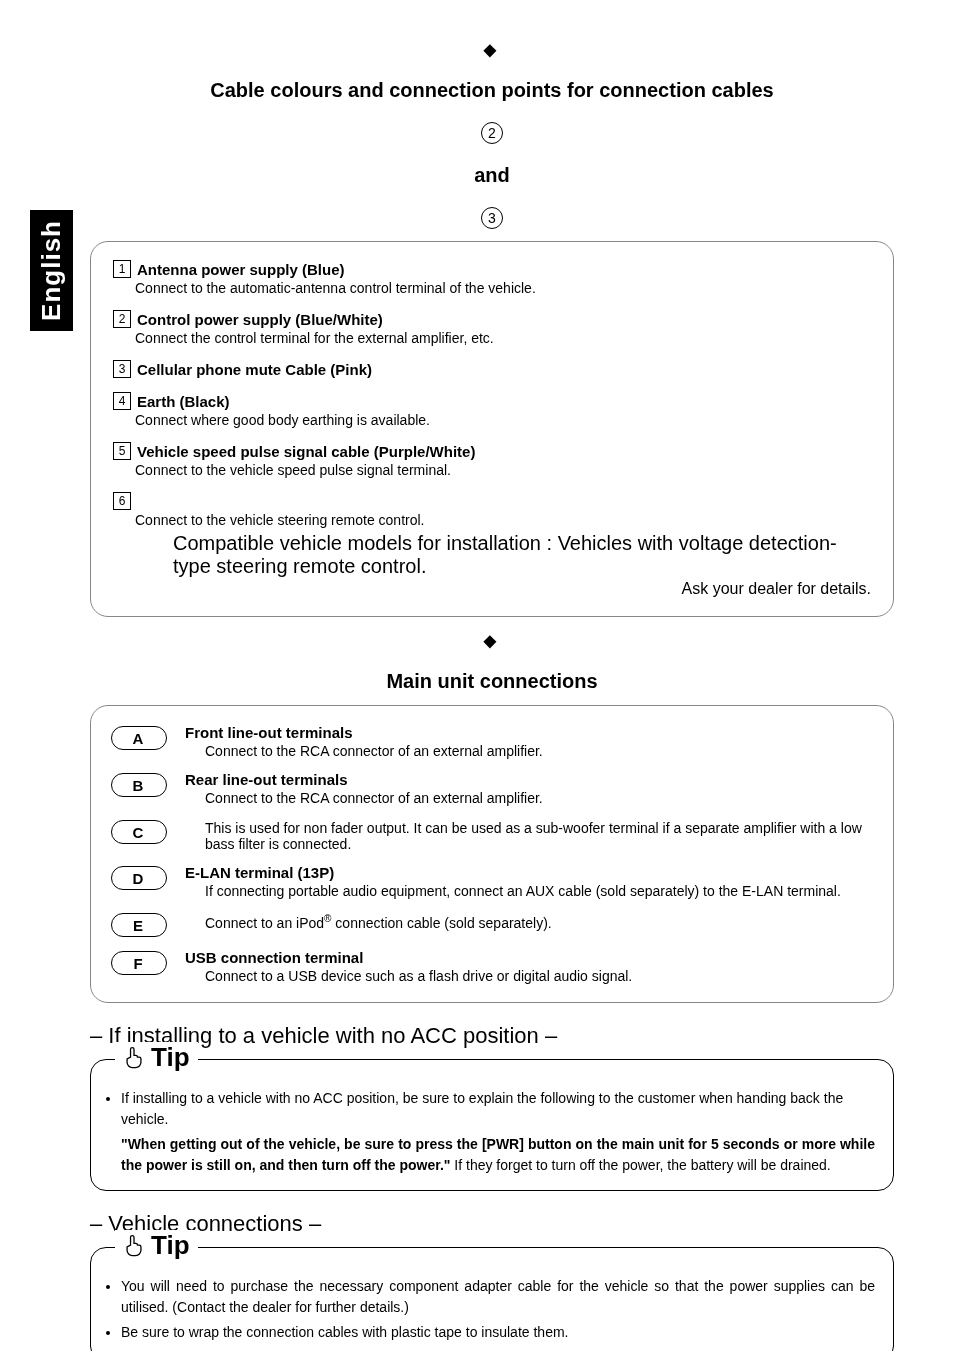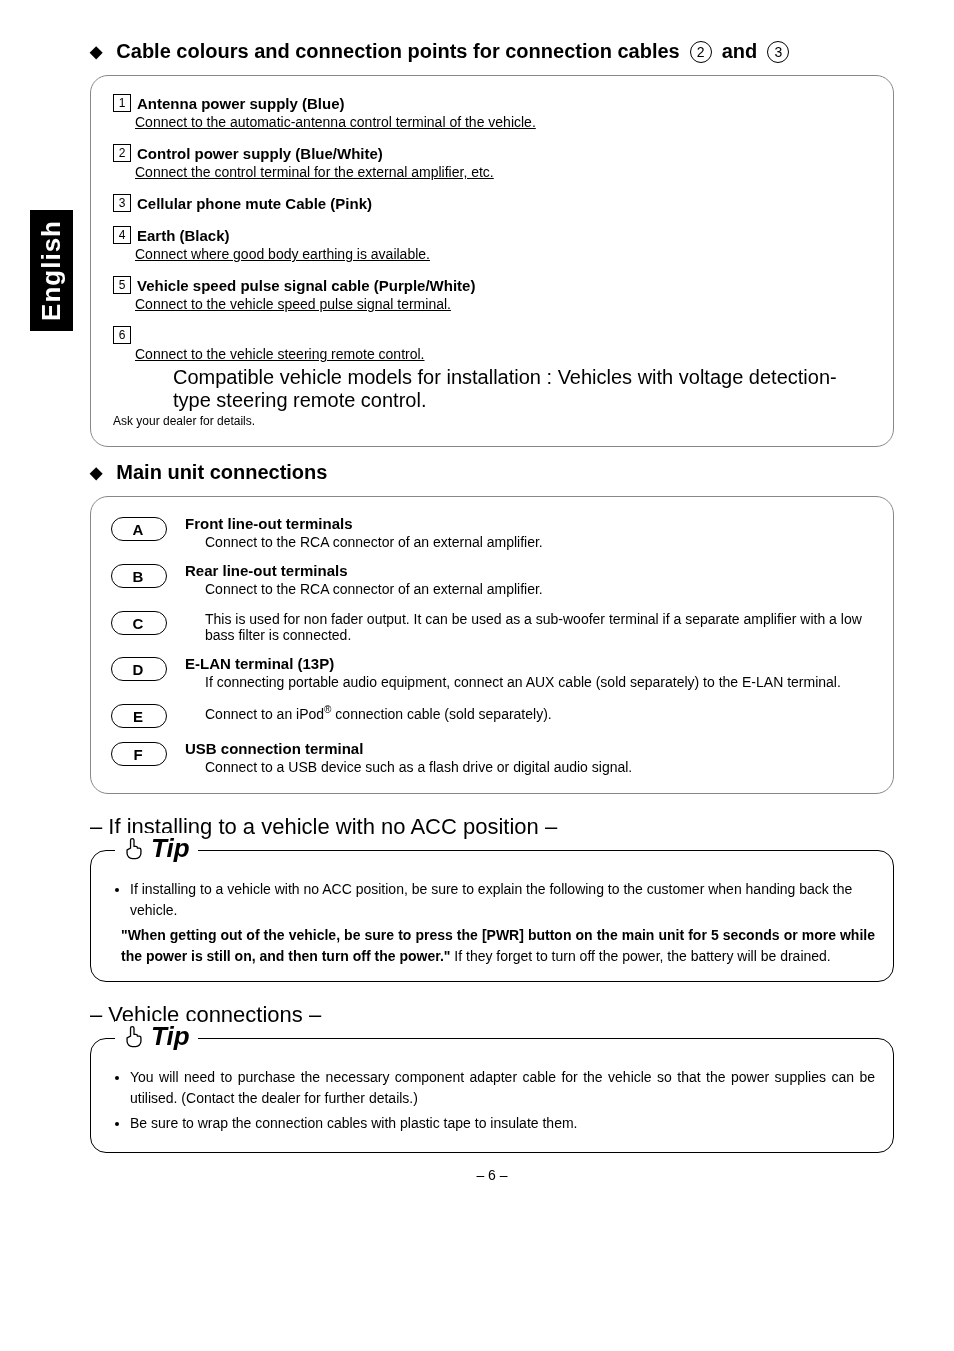--- a/index.html
+++ b/index.html
@@ -25,41 +25,42 @@
     letter-spacing: 1px;
   }
   .side-tab span { transform: rotate(180deg); display:inline-block;}
   .content { margin-left: 60px; }
   .section-title {
     font-size: 20px;
     font-weight: bold;
     margin: 0 0 12px 0;
     display:flex;
     align-items:center;
-    gap:10px;
+    gap:20px;
+    flex-direction:column;
   }
   .diamond::before{
     content:"◆"; font-size:16px; margin-right:4px;
   }
   .circled { display:inline-flex; align-items:center; justify-content:center; border:1.5px solid #000; border-radius:50%; width:20px; height:20px; font-size:14px; font-weight:normal;}
   .framed-box {
     border: 1px solid #888;
     border-radius: 18px;
     padding: 18px 22px;
     margin-bottom: 14px;
   }
   .item { margin-bottom: 14px; }
   .item-head { font-weight: bold; font-size:15px; display:flex; align-items:center; gap:6px;}
   .numbox {
     border:1px solid #000; width:16px; height:16px; display:inline-flex; align-items:center; justify-content:center;
     font-size:12px; font-weight:normal;
   }
-  .item-desc { font-size:14px; margin-left:22px; margin-top:2px;text-decoration:underline;}
+  .item-desc { font-size:14px; margin-left:22px; margin-top:2px;}
   .compat { font-size:20px; text-align:left; margin-left:60px; margin-top:4px; }
-  .compat2 { font-size:12px; text-align:left; margin-top:2px;}
+  .compat2 { font-size:16px; text-align:right; margin-top:2px;}
   .letter-row { display:flex; gap:18px; margin-bottom:12px; align-items:flex-start; margin-left:-40px;}
   .letter-capsule {
     border:1.5px solid #000; border-radius:12px; width:54px; height:22px;
     display:flex; align-items:center; justify-content:center;
     font-weight:bold; font-size:15px; letter-spacing:2px;
     flex-shrink:0; margin-top:2px;
     background:#fff;
   }
   .letter-body .bt { font-weight:bold; font-size:15px;}
   .letter-body .bd { font-size:14px; margin-top:2px; margin-left:20px;}
@@ -68,26 +69,26 @@
     font-family: Arial, Helvetica, sans-serif;
   }
   .tip-box {
     border:1.5px solid #000; border-radius:16px;
     padding: 28px 18px 14px 18px;
     position:relative; margin-bottom:14px;
   }
   .tip-legend{
     position:absolute; top:-18px; left:24px; background:#fff;
     padding:0 8px; display:flex; align-items:center; gap:6px;
-    font-size:26px; font-weight:bold;font-style:italic;
+    font-size:26px; font-weight:bold;
   }
   .tip-legend svg { width:22px; height:26px;}
   .tip-text { font-size:14px; line-height:1.5;}
   .tip-text ul{ margin:0; padding-left:12px;}
-  .tip-text li{ margin-bottom:4px;margin-left:9px;}
+  .tip-text li{ margin-bottom:4px;}
   .pagenum{ text-align:center; font-size:14px; margin-top:8px;}
   sup{font-size:10px;}
 </style>
 </head>
 <body>
 
 <div class="side-tab"><span>English</span></div>
 
 <div class="content">
 

